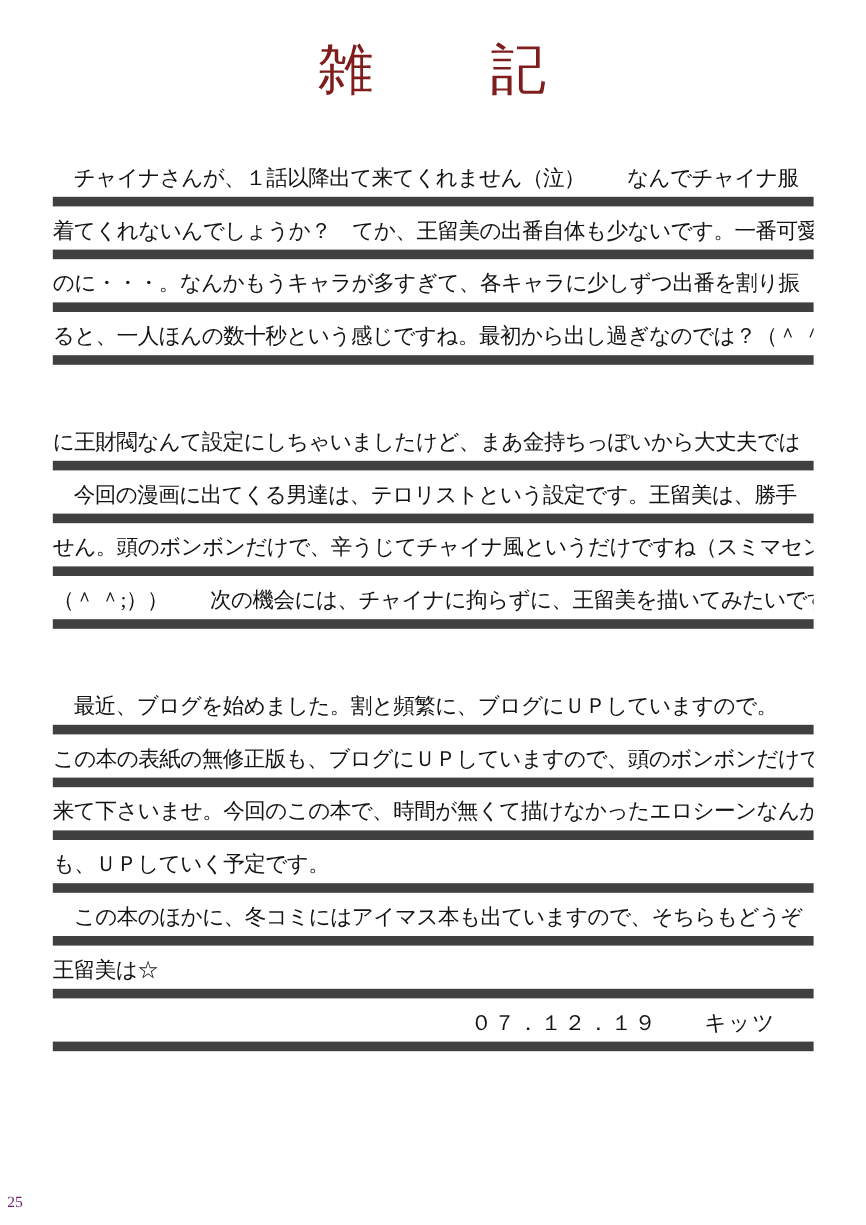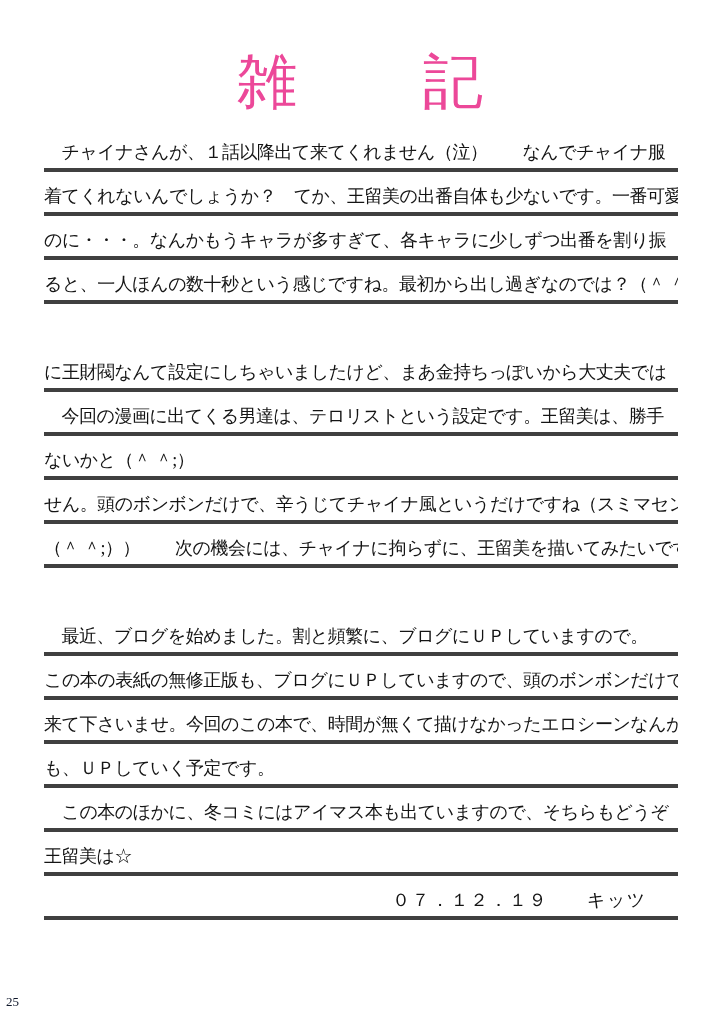--- a/index.html
+++ b/index.html
@@ -11,29 +11,29 @@
     position: relative;
     width: 722px;
     height: 1021px;
     background: #ffffff;
     font-family: "Liberation Serif", "DejaVu Serif", serif;
     color: #141414;
     overflow: hidden;
   }
   .title {
     position: absolute;
-    top: 46px;
+    top: 30px;
     left: 0;
     right: 0;
     text-align: center;
-    font-size: 60px;
+    font-size: 46px;
     line-height: 1.2;
     letter-spacing: 2px;
     white-space: pre;
-    color: #ec4899;
+    color: #7f1d1d;
   }
   .text-block {
     position: absolute;
     left: 44px;
     top: 128px;
     width: 634px;
   }
   .line {
     box-sizing: border-box;
     height: 44px;
@@ -41,50 +41,49 @@
     align-items: flex-end;
     padding-bottom: 5px;
     font-size: 18px;
     letter-spacing: -0.5px;
     line-height: 1.1;
     white-space: pre;
     overflow: hidden;
     color: #141414;
   }
   .line.ruled {
-    border-bottom: 4px solid #404040;
+    border-bottom: 8px solid #404040;
   }
   .line.date {
     padding-left: 348px;
     letter-spacing: 1.5px;
   }
   .page-number {
     position: absolute;
     left: 6px;
     top: 994px;
     font-size: 13px;
-    color: #0f172a;
+    color: #701a75;
   }
 </style>
 </head>
 <body>
 
 <div class="page">
 
   <div class="title">雑　　記</div>
 
   <div class="text-block">
       <div class="line body ruled">　チャイナさんが、１話以降出て来てくれません（泣）　　なんでチャイナ服</div>
       <div class="line body ruled">着てくれないんでしょうか？　てか、王留美の出番自体も少ないです。一番可愛い</div>
       <div class="line body ruled">のに・・・。なんかもうキャラが多すぎて、各キャラに少しずつ出番を割り振</div>
       <div class="line body ruled">ると、一人ほんの数十秒という感じですね。最初から出し過ぎなのでは？（＾ ＾;）</div>
       <div class="line blank"></div>
       <div class="line body ruled">に王財閥なんて設定にしちゃいましたけど、まあ金持ちっぽいから大丈夫では</div>
       <div class="line body ruled">　今回の漫画に出てくる男達は、テロリストという設定です。王留美は、勝手</div>
-      <div class="line body ruled">ないかと（＾ ＾;）</div>
       <div class="line body ruled">せん。頭のボンボンだけで、辛うじてチャイナ風というだけですね（スミマセン</div>
       <div class="line body ruled">（＾ ＾;））　　次の機会には、チャイナに拘らずに、王留美を描いてみたいです。</div>
       <div class="line blank"></div>
       <div class="line body ruled">　最近、ブログを始めました。割と頻繁に、ブログにＵＰしていますので。</div>
       <div class="line body ruled">この本の表紙の無修正版も、ブログにＵＰしていますので、頭のボンボンだけで</div>
       <div class="line body ruled">来て下さいませ。今回のこの本で、時間が無くて描けなかったエロシーンなんか</div>
       <div class="line body ruled">も、ＵＰしていく予定です。</div>
       <div class="line body ruled">　この本のほかに、冬コミにはアイマス本も出ていますので、そちらもどうぞ</div>
       <div class="line body ruled">王留美は☆</div>
       <div class="line date ruled">０７．１２．１９　　キッツ</div>

